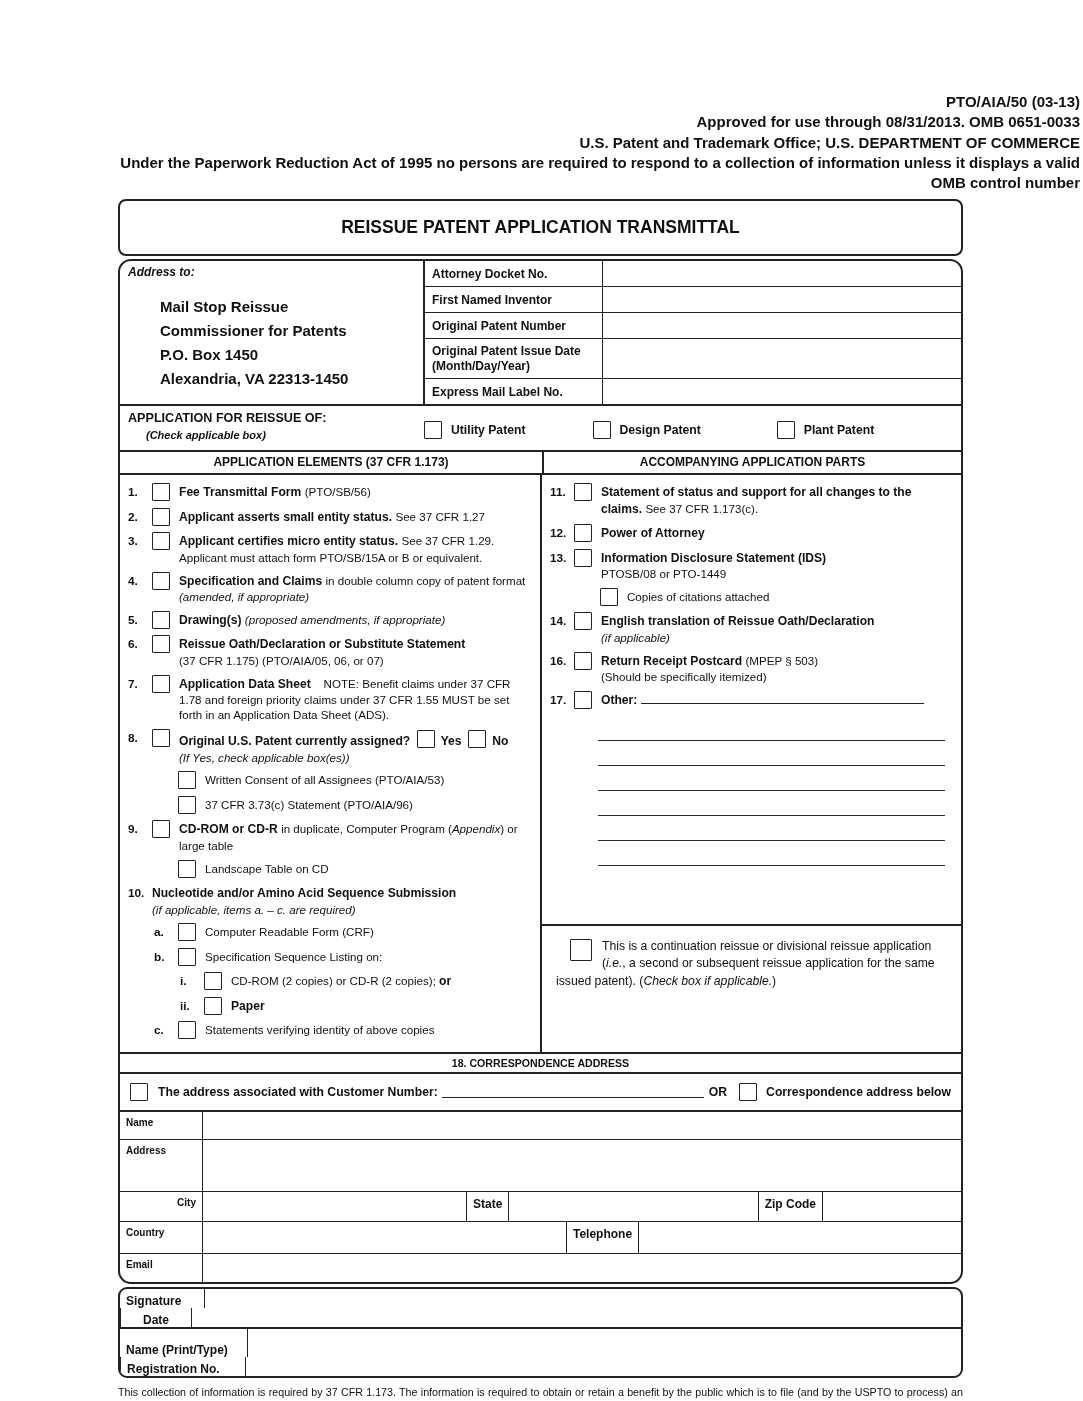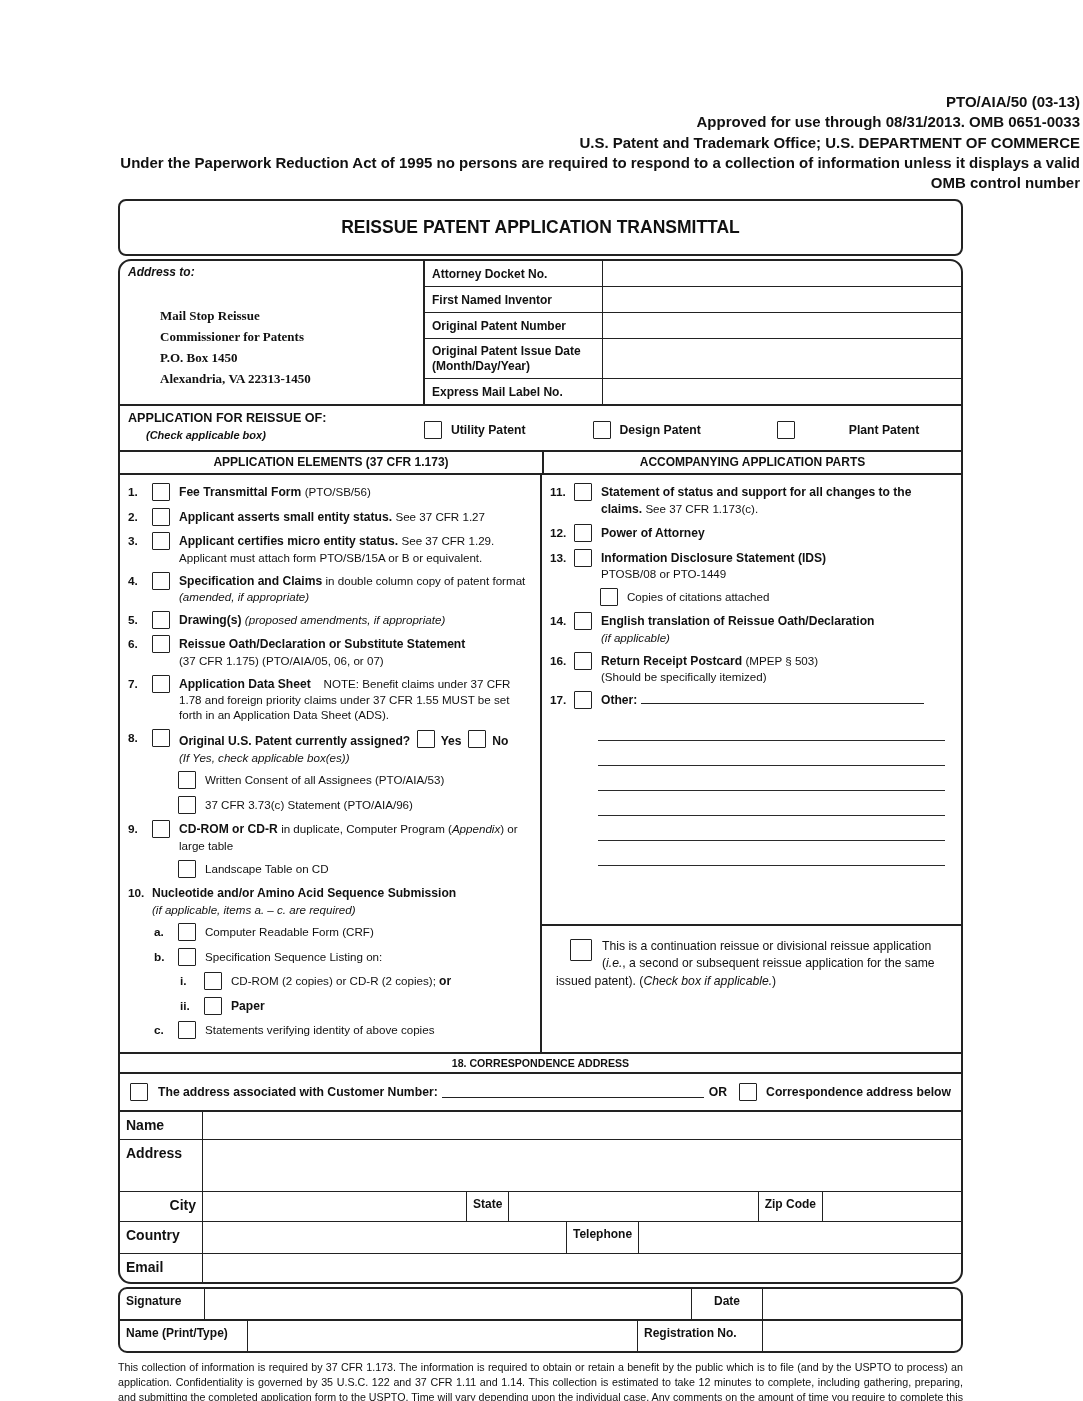--- a/index.html
+++ b/index.html
@@ -9,37 +9,37 @@
   }
   .hdr{margin:92px 0 4px 118px;width:962px;text-align:right;font-size:15px;font-weight:bold;line-height:1.35;}
   .page{width:845px;margin-left:118px;}
   .titlebox{border:2.5px solid #222;border-radius:8px;text-align:center;font-size:17.5px;font-weight:bold;padding:16px 0;margin-top:6px;}
   .mainbox{border:2.5px solid #222;border-radius:13px;margin-top:3px;}
 
   
   .addr-row{display:flex;border-bottom:2px solid #222;}
   .addr-cell{width:287px;border-right:2px solid #222;padding:4px 8px 6px;}
   .addr-label{font-style:italic;font-weight:bold;font-size:12px;}
-  .addr-lines{margin:27px 0 4px 32px;font-weight:bold;font-size:13px;line-height:1.6;font-family:Liberation Serif, serif;}
+  .addr-lines{margin:16px 0 4px 32px;font-weight:bold;font-size:15px;line-height:1.6;}
   .fields{flex:1;display:flex;flex-direction:column;}
   .frow{display:flex;border-bottom:1.6px solid #222;min-height:25px;}
   .frow.tall{min-height:39px;}
   .frow:last-child{border-bottom:none;}
   .flabel{width:163px;border-right:1.6px solid #222;padding:3px 7px;font-weight:bold;font-size:12px;display:flex;align-items:center;line-height:1.2;}
   .fvalue{flex:1;}
 
   
   .reissue-row{display:flex;border-bottom:2px solid #222;padding:5px 8px 9px;}
   .reissue-head{width:288px;}
   .rh1{font-weight:bold;font-size:12.6px;}
   .rh2{font-style:italic;font-weight:bold;font-size:11px;margin:4px 0 0 18px;}
   .reissue-opts{flex:1;display:flex;align-items:flex-end;padding-bottom:2px;}
   .opt{display:flex;align-items:center;font-weight:bold;font-size:12.2px;}
   .opt .cb{margin-right:9px;}
-  .opt.o1{margin-left:8px;} .opt.o2{margin-left:67px;} .opt.o3{margin-left:76px;gap:45px;}
+  .opt.o1{margin-left:8px;} .opt.o2{margin-left:67px;} .opt.o3{margin-left:76px;}
 
   
   .colhdr{display:flex;border-bottom:2px solid #222;}
   .colhdr>div{padding:3px 0 4px;font-weight:bold;font-size:12px;text-align:center;}
   .colhdr .l{width:422px;border-right:2px solid #222;}
   .colhdr .r{flex:1;}
   .cols{display:flex;min-height:528px;border-bottom:2px solid #222;align-items:stretch;}
   .col-l{width:422px;border-right:2px solid #222;padding:8px 6px 6px 8px;box-sizing:border-box;}
   .col-r{flex:1;display:flex;flex-direction:column;padding-top:8px;}
   .col-r .items{padding:0 8px 0 8px;}
@@ -60,39 +60,39 @@
 
   
   .sec18{border-bottom:2px solid #222;text-align:center;font-weight:bold;font-size:10.6px;padding:3px 0;}
   .custrow{display:flex;align-items:center;padding:9px 10px;border-bottom:2px solid #222;font-weight:bold;font-size:12.2px;}
   .custrow .cb{margin-right:10px;}
   .custrow .fill-line{width:262px;margin-left:4px;}
   .custrow .orlab{margin-left:auto;margin-right:12px;}
   .custrow .cb2{margin-right:9px;}
   .grow{display:flex;border-bottom:1.6px solid #222;}
   .grow:last-child{border-bottom:none;}
-  .glabel{width:70px;flex:none;border-right:1.6px solid #222;font-weight:bold;font-size:14px;padding:5px 6px 0;box-sizing:content-box;}
+  .glabel{width:70px;flex:none;border-right:1.6px solid #222;font-weight:bold;font-size:10px;padding:5px 6px 0;box-sizing:content-box;}
   .gmid{border-left:1.6px solid #222;border-right:1.6px solid #222;flex:none;font-weight:bold;font-size:12px;padding:5px 6px 0;}
   .gval{flex:1;}
   .h32{min-height:27px;} .h56{min-height:51px;} .h34{min-height:29px;text-align:right;} .h36{min-height:31px;} .h33{min-height:28px;}
   .w-cityval{width:263px;flex:none;}
   .w-stateval{flex:1;}
   .w-zipval{width:138px;flex:none;}
   .w-countryval{width:363px;flex:none;}
   .w-telval{flex:1;}
 
   
   .sigbox{border:2.5px solid #222;border-radius:9px;margin-top:3px;overflow:hidden;}
-  .sigrow{display:flex;border-bottom:2px solid #222;min-height:30px;}
+  .sigrow{display:flex;border-bottom:2px solid #222;min-height:30px;flex-direction:column;}
   .sigrow:last-child{border-bottom:none;}
   .sl{width:72px;flex:none;border-right:1.6px solid #222;font-weight:bold;font-size:12px;padding:5px 6px 0;}
   .sv{flex:1;}
   .dl{width:58px;flex:none;border-left:1.6px solid #222;border-right:1.6px solid #222;font-weight:bold;font-size:12px;padding:5px 6px 0;text-align:center;}
   .dv{width:198px;flex:none;}
-  .nl{width:115px;flex:none;border-right:1.6px solid #222;font-weight:bold;font-size:12px;padding:5px 6px 0;}
+  .nl{width:115px;flex:none;border-right:1.6px solid #222;font-weight:bold;font-size:12px;padding:14px 6px 0;}
   .nv{flex:1;}
   .rl{width:112px;flex:none;border-left:1.6px solid #222;border-right:1.6px solid #222;font-weight:bold;font-size:12px;padding:5px 6px 0;}
   .rv{width:198px;flex:none;}
 
   
   .footer{margin-top:7px;font-size:10.7px;line-height:1.43;text-align:justify;}
   .assist{text-align:center;font-style:italic;font-weight:bold;font-size:10.8px;margin-top:3px;}
 </style>
 </head>
 <body>

